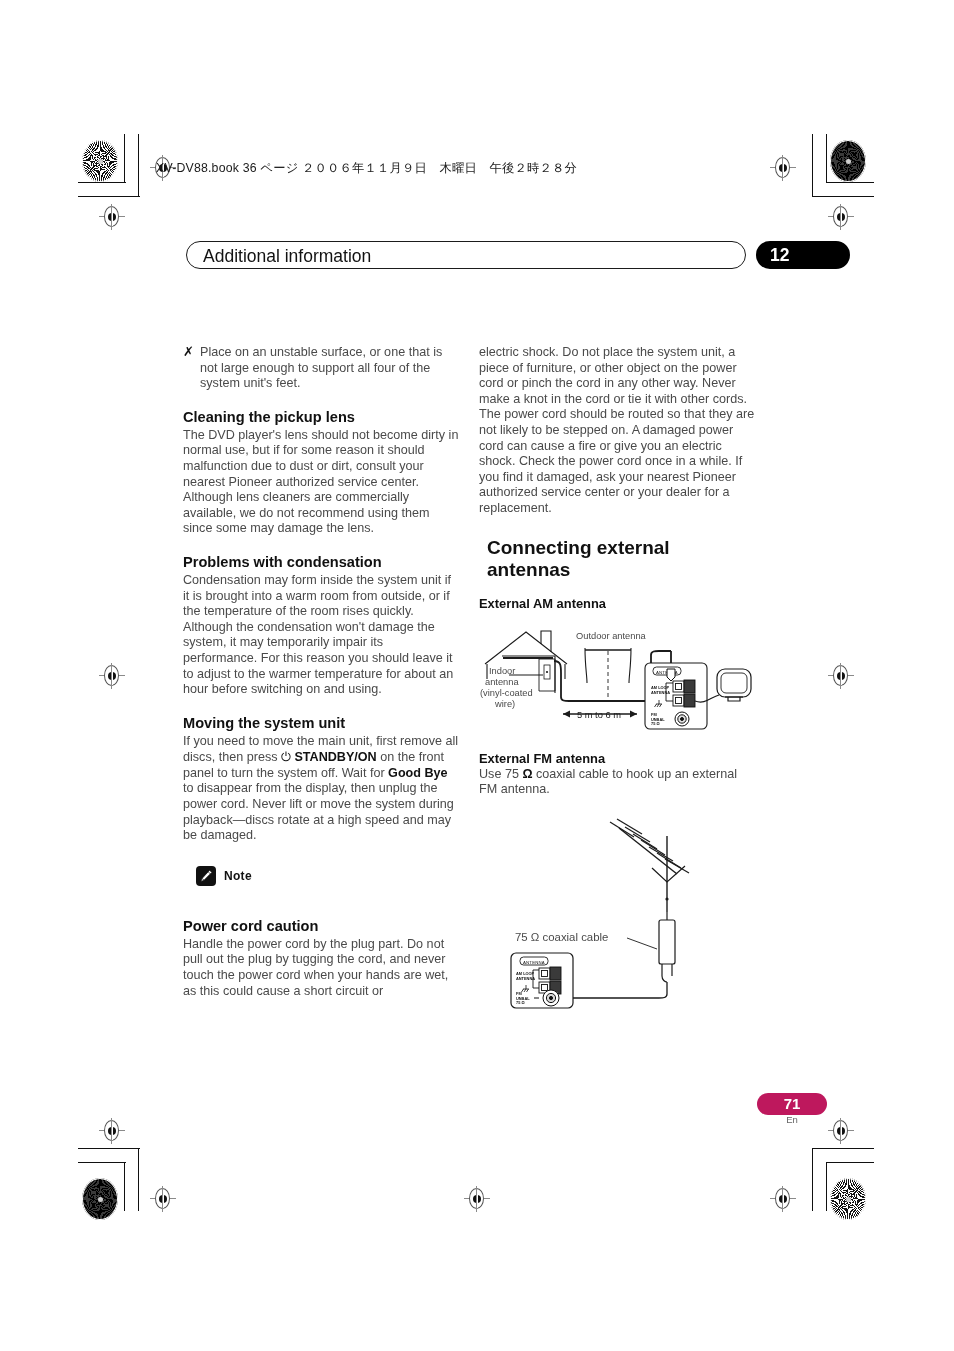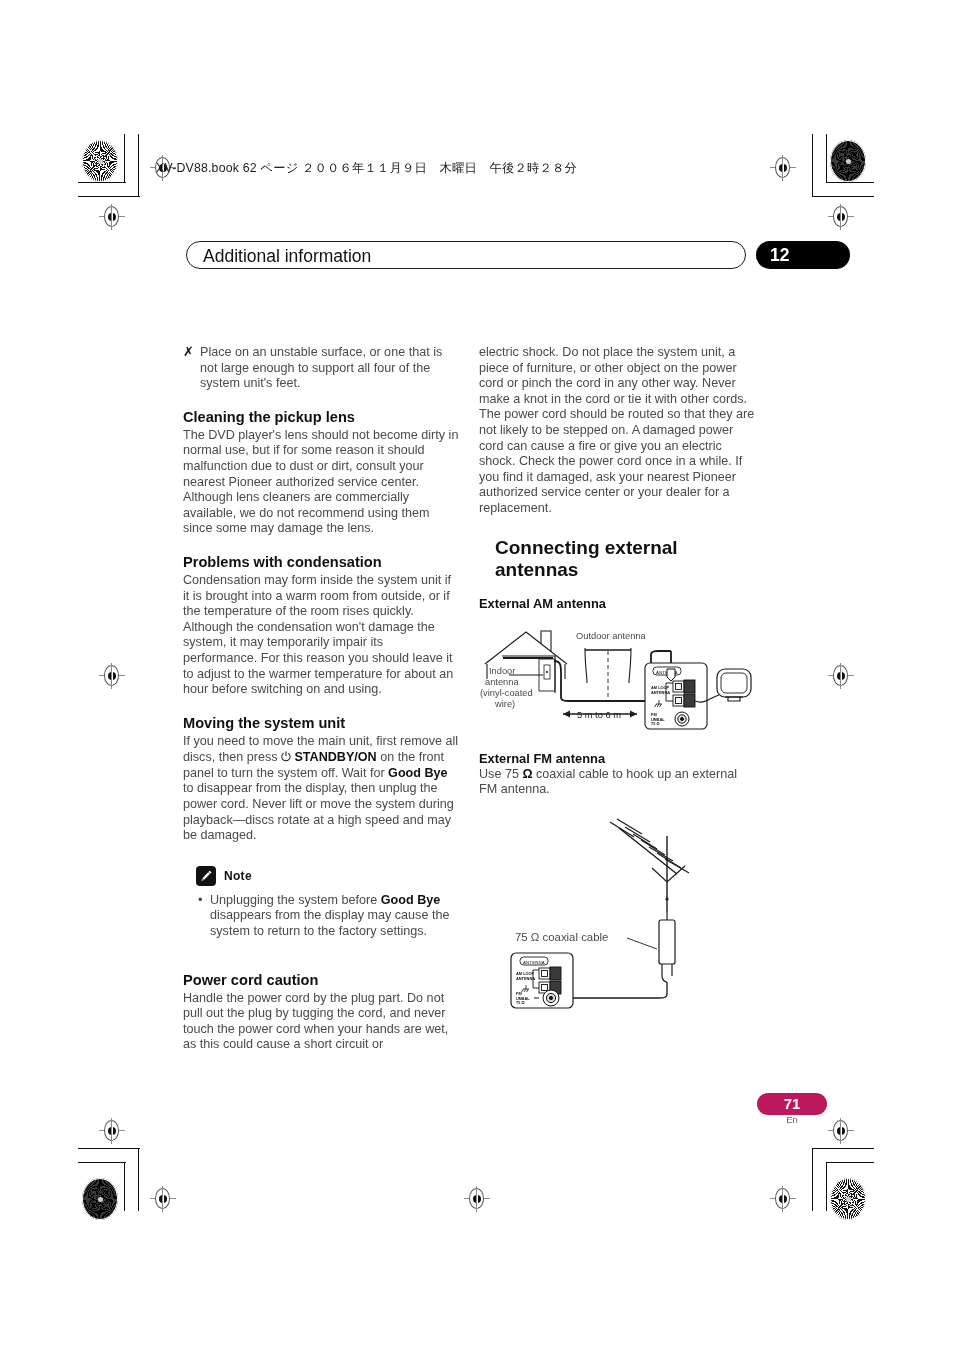--- a/index.html
+++ b/index.html
@@ -45,21 +45,21 @@
       background:#000000;border-radius:14px;}
   .chapnum .n{position:absolute;left:14px;top:4px;color:#fff;font-size:17.5px;font-weight:bold;}
 
   
   .col{position:absolute;top:345px;width:276px;}
   .col.left{left:183px;}
   .col.right{left:479px;}
 
   p.body{font-size:12.6px;line-height:15.6px;margin:0 0 0 0;color:#4a4a4a;}
   h2.sec{font-size:14.6px;font-weight:bold;color:#111;margin:17px 0 2px 0;line-height:17px;}
-  h1.big{font-size:19px;font-weight:bold;color:#111;margin:20px 0 4px 16px;line-height:22px;}
+  h1.big{font-size:19px;font-weight:bold;color:#111;margin:20px 0 4px 8px;line-height:22px;}
   h3.sub{font-size:12.9px;font-weight:bold;color:#111;margin:15px 0 1px 0;line-height:15px;}
   b.em{color:#111;font-weight:bold;}
 
   .xbullet{position:relative;padding-left:17px;}
   .xbullet .mk{position:absolute;left:0;top:-1px;font-weight:bold;color:#111;
       font-size:13px;font-style:italic;font-family:"DejaVu Sans",sans-serif;}
 
   .pwr{font-family:"DejaVu Sans",sans-serif;font-weight:normal;color:#111;font-size:12.5px;}
 
   
@@ -144,21 +144,21 @@
     <div class="cropline" style="left:826px;top:1162px;width:48px;height:1.3px;"></div>
     <div class="cropline" style="left:826px;top:1162px;width:1.3px;height:49px;"></div>
     <div class="cropline" style="left:812px;top:1148px;width:62px;height:1.3px;"></div>
     <div class="cropline" style="left:812px;top:1148px;width:1.3px;height:63px;"></div>
   </div>
   <div class="rosette" style="left:830px;top:1178px;"></div>
   <div class="reg-cross" style="left:770px;top:1186px;">
       <div class="ring"></div>
     </div>
 
-  <div class="filehdr">XV-DV88.book  62 ページ  ２００６年１１月９日　木曜日　午後２時２８分</div>
+  <div class="filehdr">XV-DV88.book  36 ページ  ２００６年１１月９日　木曜日　午後２時２８分</div>
 
   <div class="titlebar">
     <div class="t">Additional information</div>
   </div>
   <div class="chapnum">
     <div class="n">12</div>
   </div>
 
   <div class="col left">
 
@@ -180,23 +180,20 @@
       <div class="hdr">
         <div class="noteicon">
           <svg class="pen" viewBox="0 0 14 14" aria-hidden="true">
             <path d="M10.6 1.2 L12.8 3.4 L5.0 11.2 L1.9 12.6 L3.1 9.4 Z" fill="#fff" stroke="#111" stroke-width="0.7" stroke-linejoin="round"></path>
             <path d="M9.1 2.7 L11.3 4.9" stroke="#111" stroke-width="0.7"></path>
             <path d="M3.1 9.4 L5.0 11.2" stroke="#111" stroke-width="0.7"></path>
           </svg>
         </div>
         <div class="lbl">Note</div>
       </div>
-      <ul>
-        <li><span>Unplugging the system before </span><b class="em">Good Bye</b><span> disappears from the display may cause the system to return to the factory settings.</span></li>
-      </ul>
     </div>
 
     <h2 class="sec" style="margin-top:32px;">Power cord caution</h2>
     <p class="body">Handle the power cord by the plug part. Do not pull out the plug by tugging the cord, and never touch the power cord when your hands are wet, as this could cause a short circuit or</p>
   </div>
 
   <div class="col right">
 
     <p class="body">electric shock. Do not place the system unit, a piece of furniture, or other object on the power cord or pinch the cord in any other way. Never make a knot in the cord or tie it with other cords. The power cord should be routed so that they are not likely to be stepped on. A damaged power cord can cause a fire or give you an electric shock. Check the power cord once in a while. If you find it damaged, ask your nearest Pioneer authorized service center or your dealer for a replacement.</p>
 

